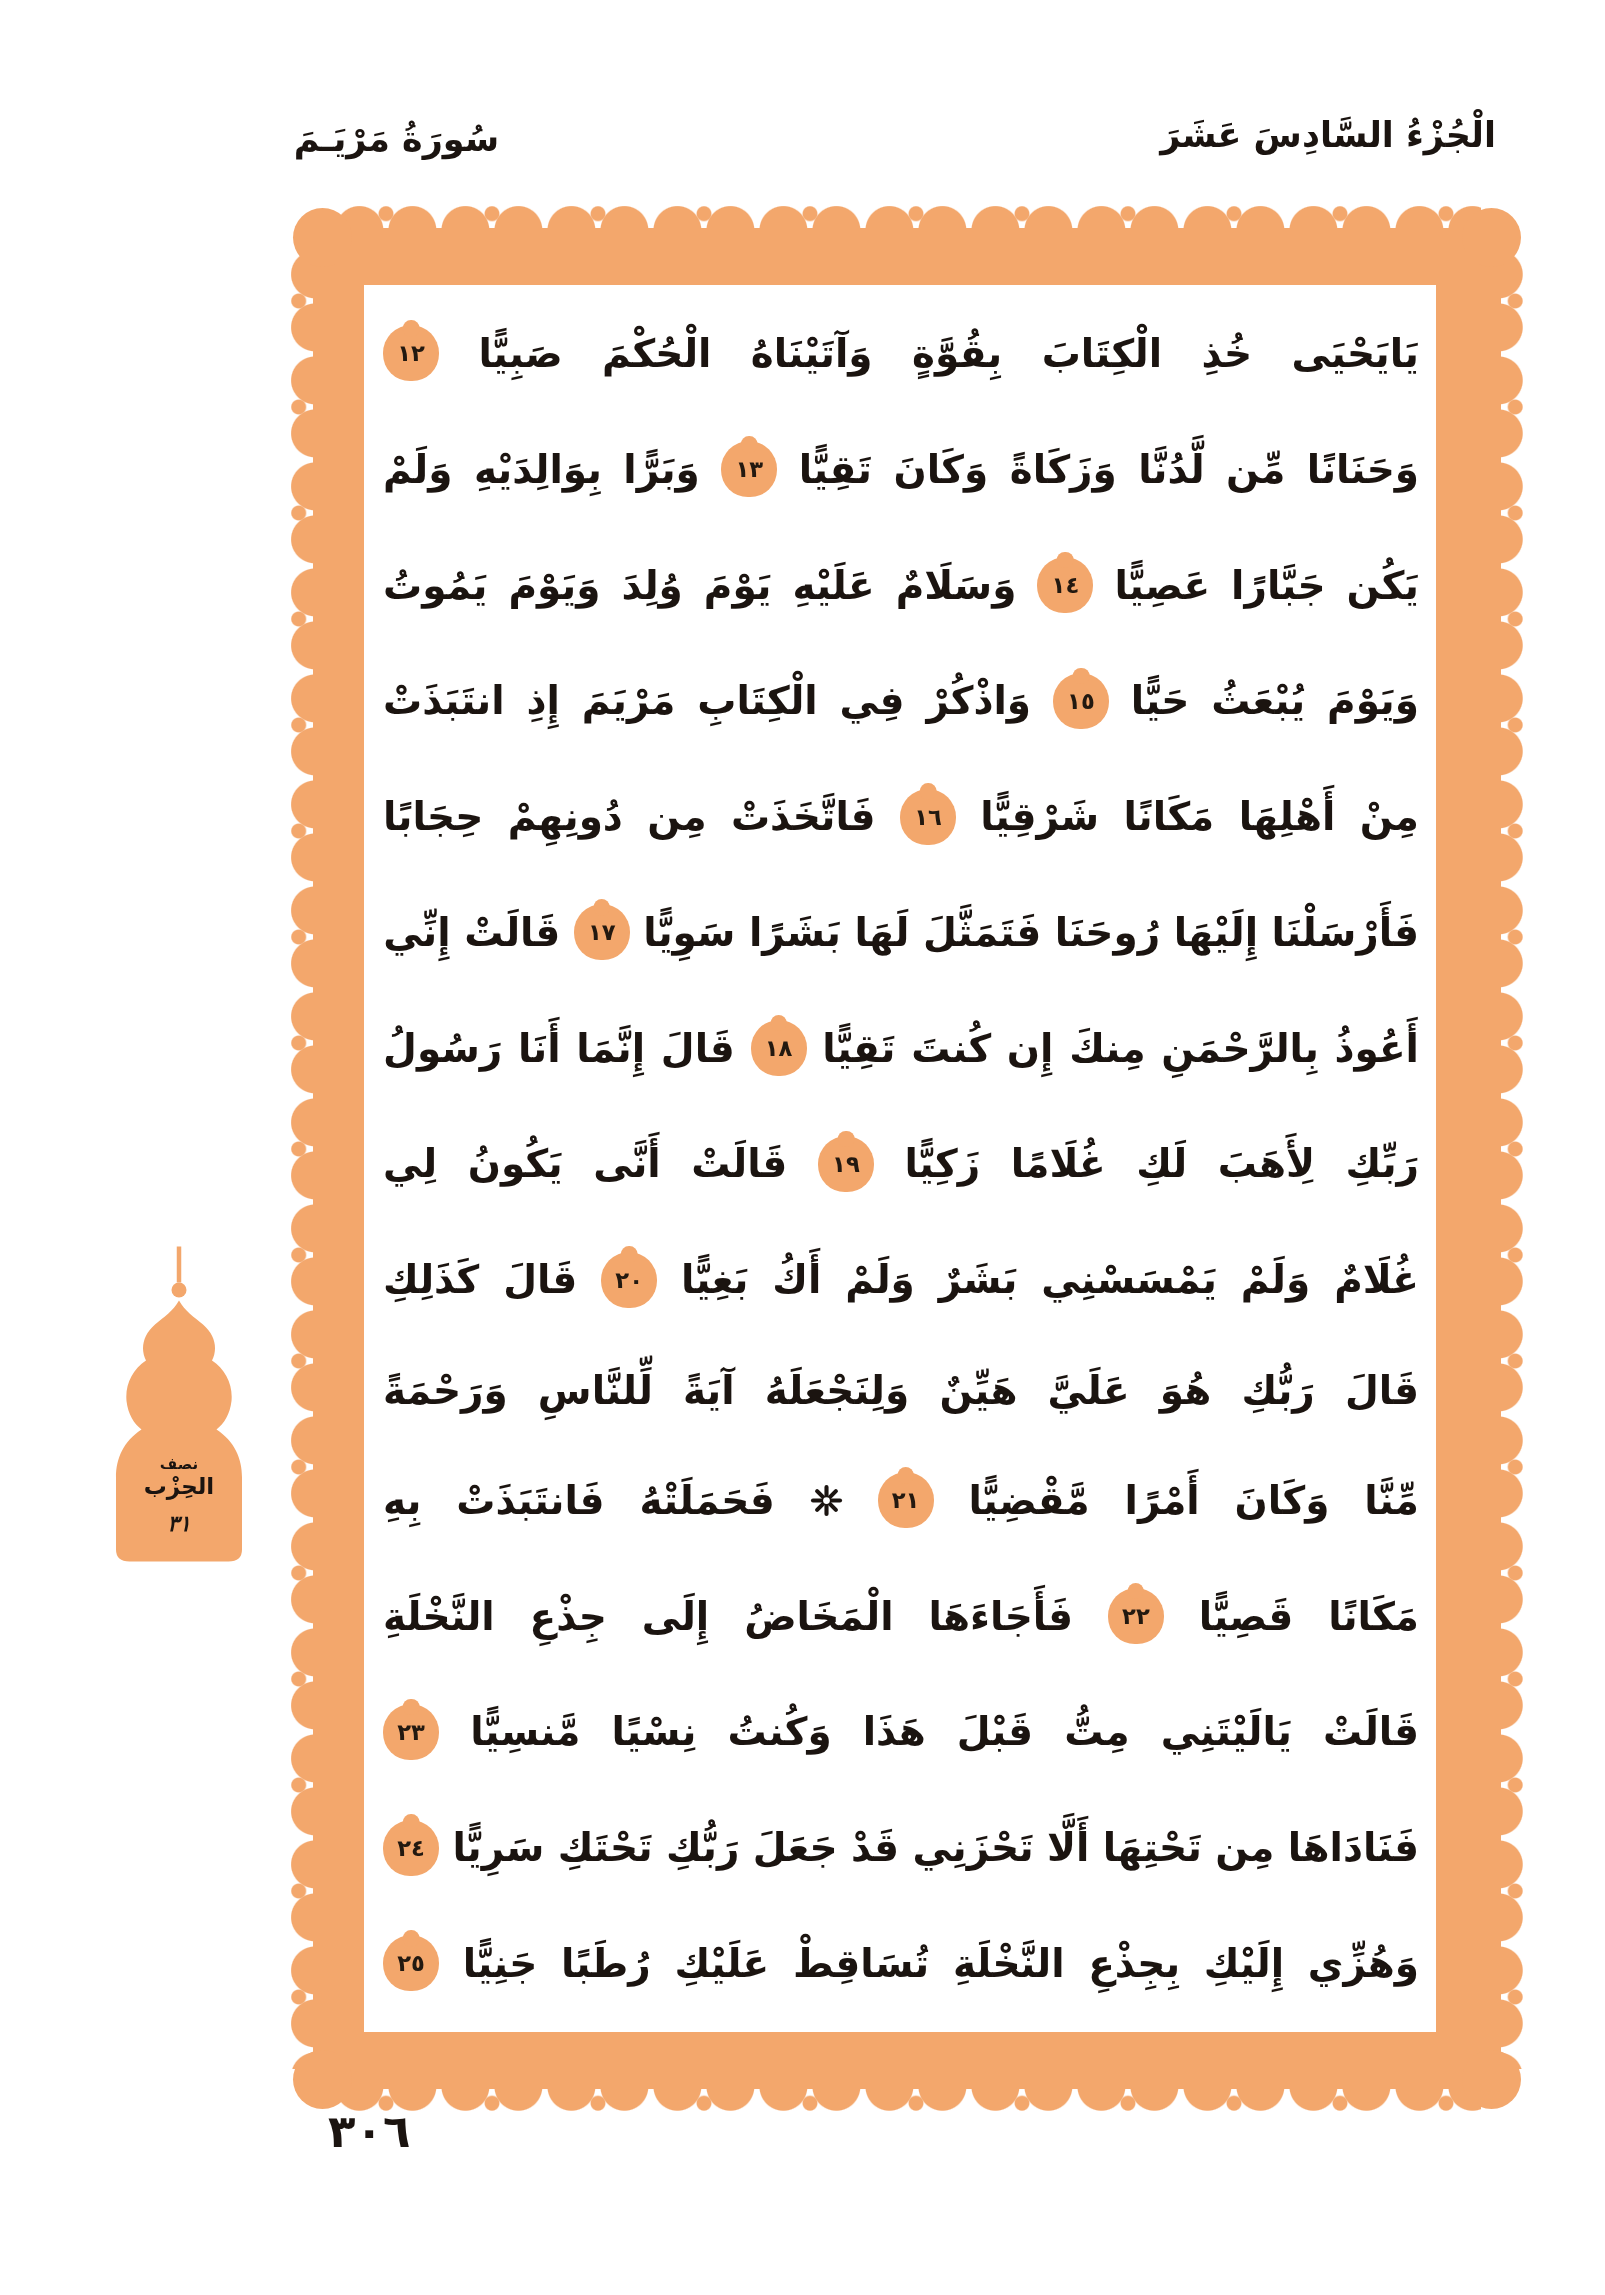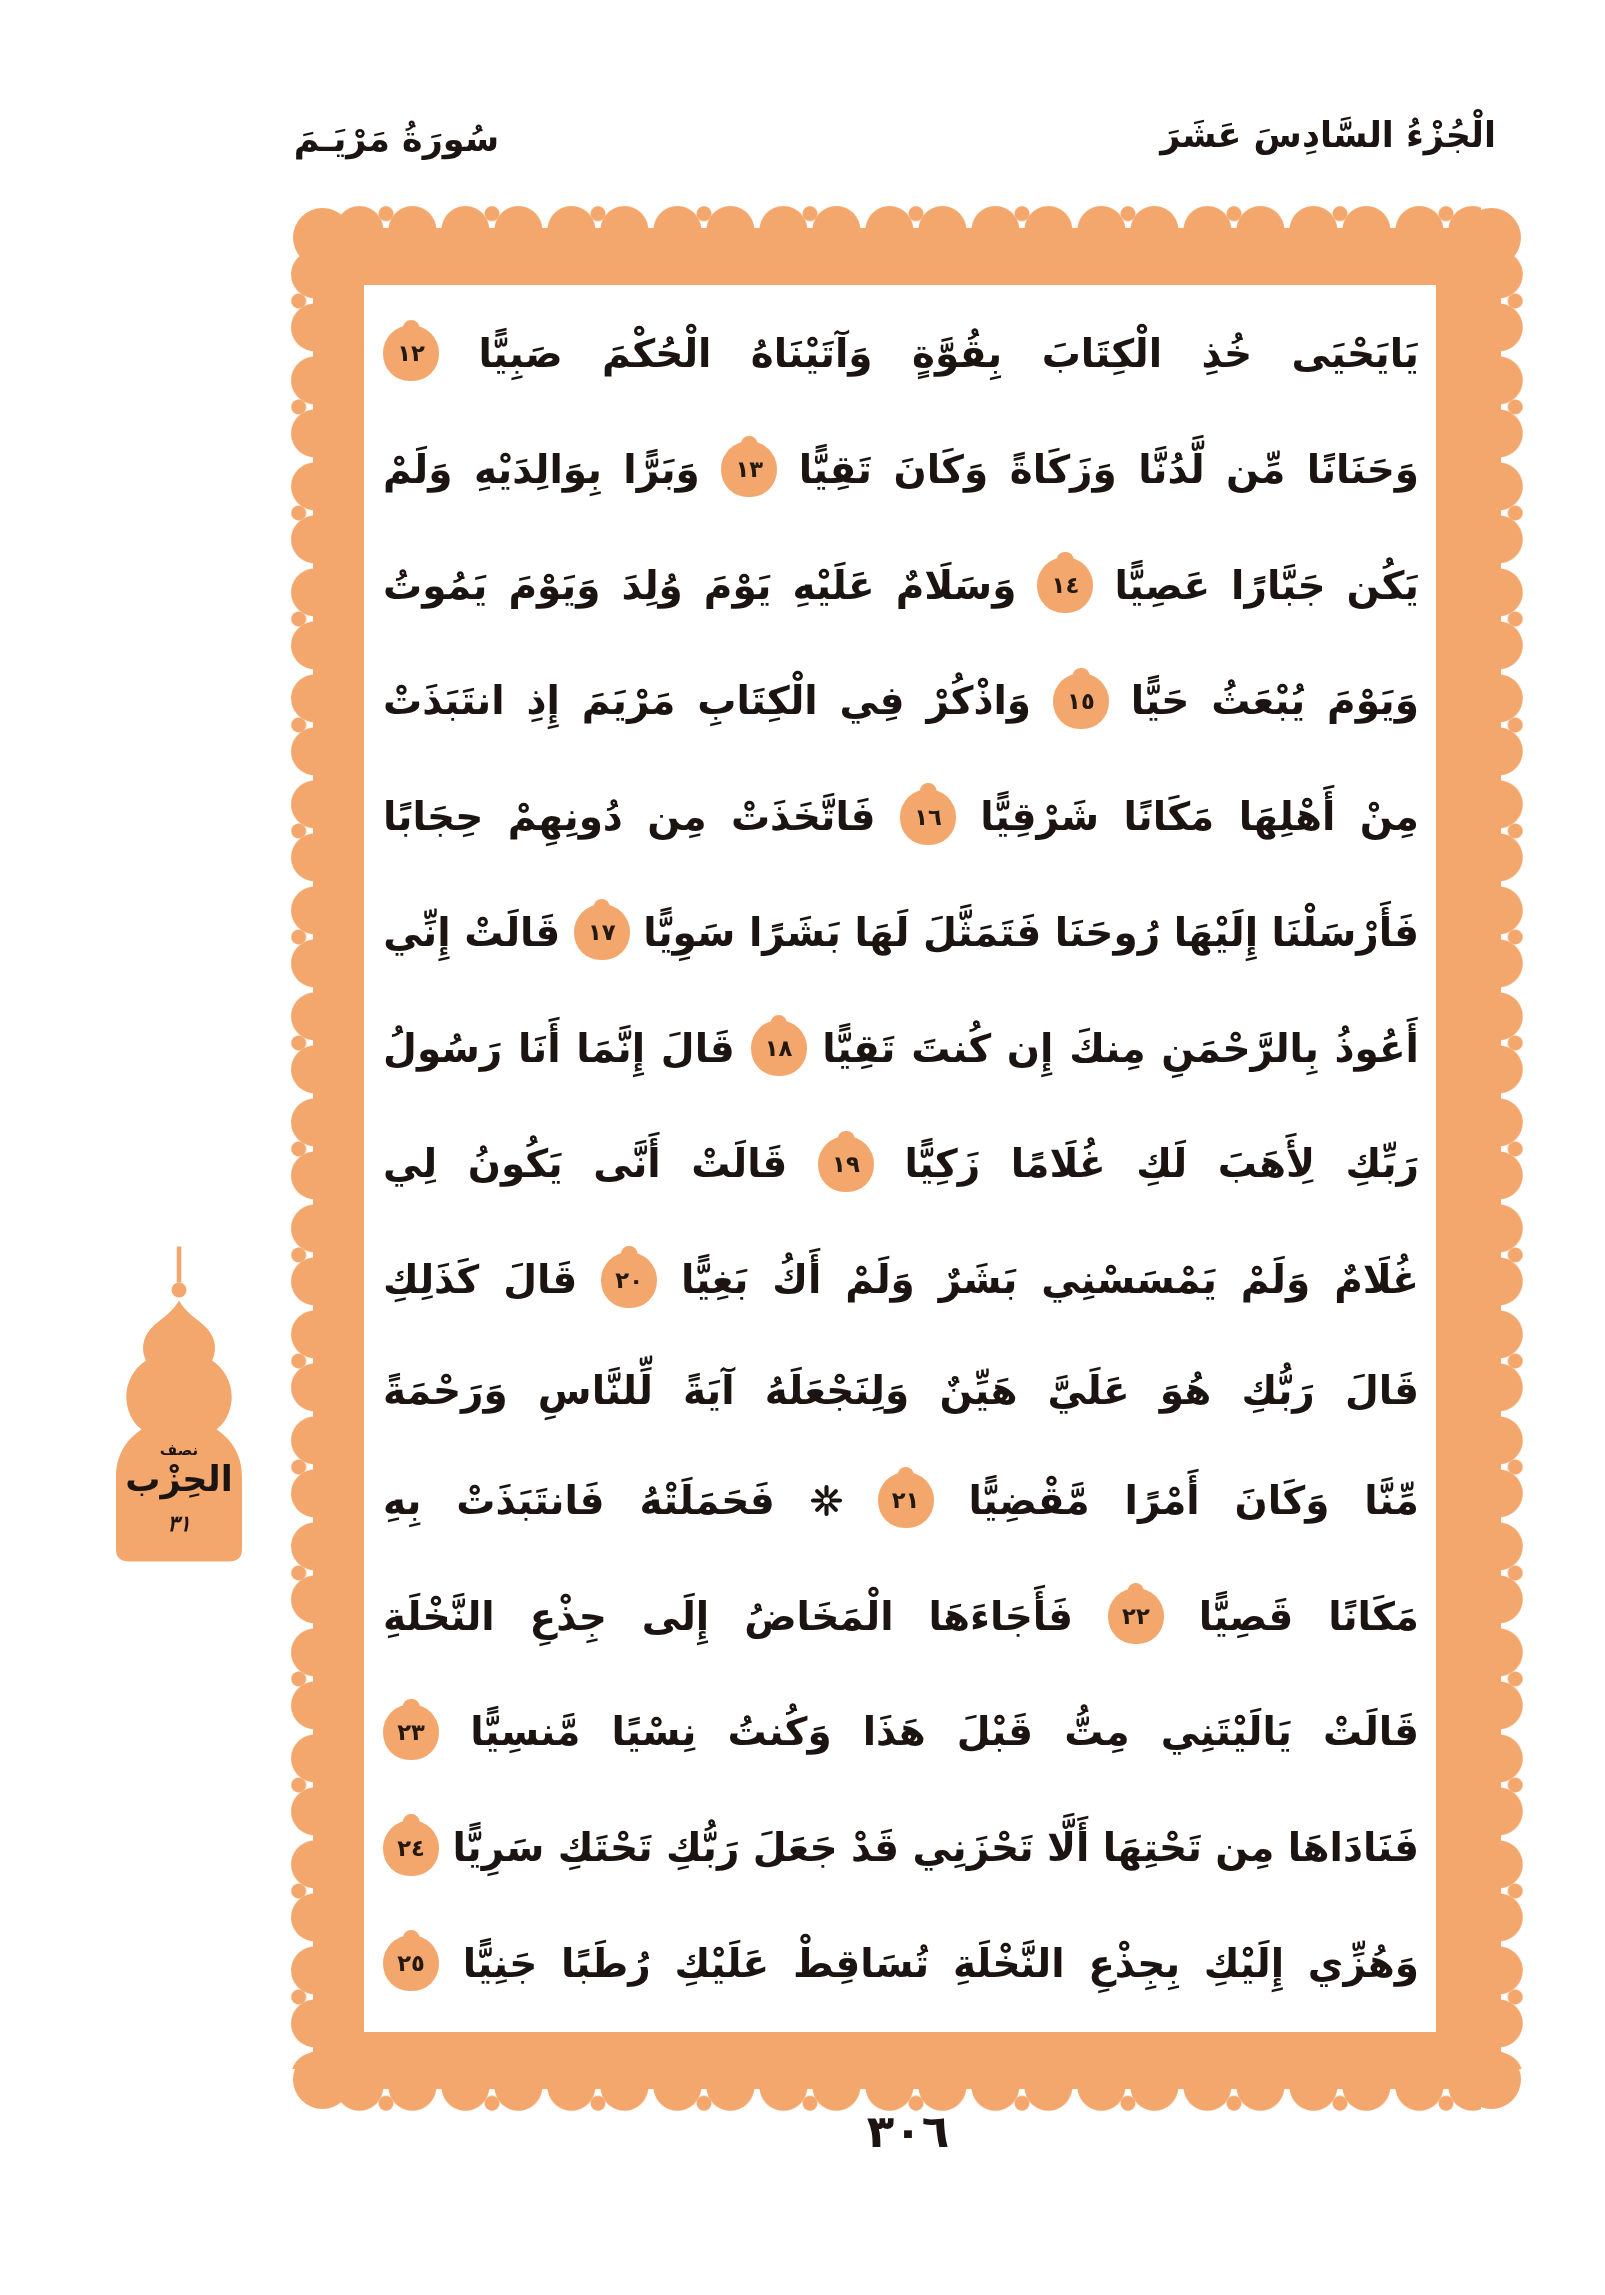--- a/index.html
+++ b/index.html
@@ -58,25 +58,25 @@
   .vnum{font-size:22.7px;font-weight:bold;color:#231910;position:relative;z-index:1;}
   .star{flex:0 0 auto;display:flex;align-items:center;}
 
   
   .hizb{position:absolute;left:104px;top:1246px;width:150px;height:325px;}
   .hizb svg{display:block;width:100%;height:100%;}
   .hizb-labels{position:absolute;left:0;right:0;top:0;bottom:0;display:flex;flex-direction:column;
     align-items:center;justify-content:flex-end;padding-bottom:35px;direction:rtl;color:var(--ink);
     line-height:1.15;}
   .hizb-top{font-size:15px;font-weight:bold;}
-  .hizb-mid{font-size:35px;font-weight:bold;}
+  .hizb-mid{font-size:23px;font-weight:bold;}
   .hizb-num{font-size:22px;font-weight:bold;margin-top:11px;font-style:italic;}
 
   
-  .page-num{position:absolute;left:314px;top:2105px;width:1188px;text-align:center;
+  .page-num{position:absolute;left:328px;top:2105px;width:1188px;text-align:left;
     font-size:45px;font-weight:bold;color:var(--ink);}
 </style>
 </head>
 <body>
 
 <div id="page">
 
   <div class="surah-title">سُورَةُ مَرْيَـمَ</div>
   <div class="juz-title">الْجُزْءُ السَّادِسَ عَشَرَ</div>
 

